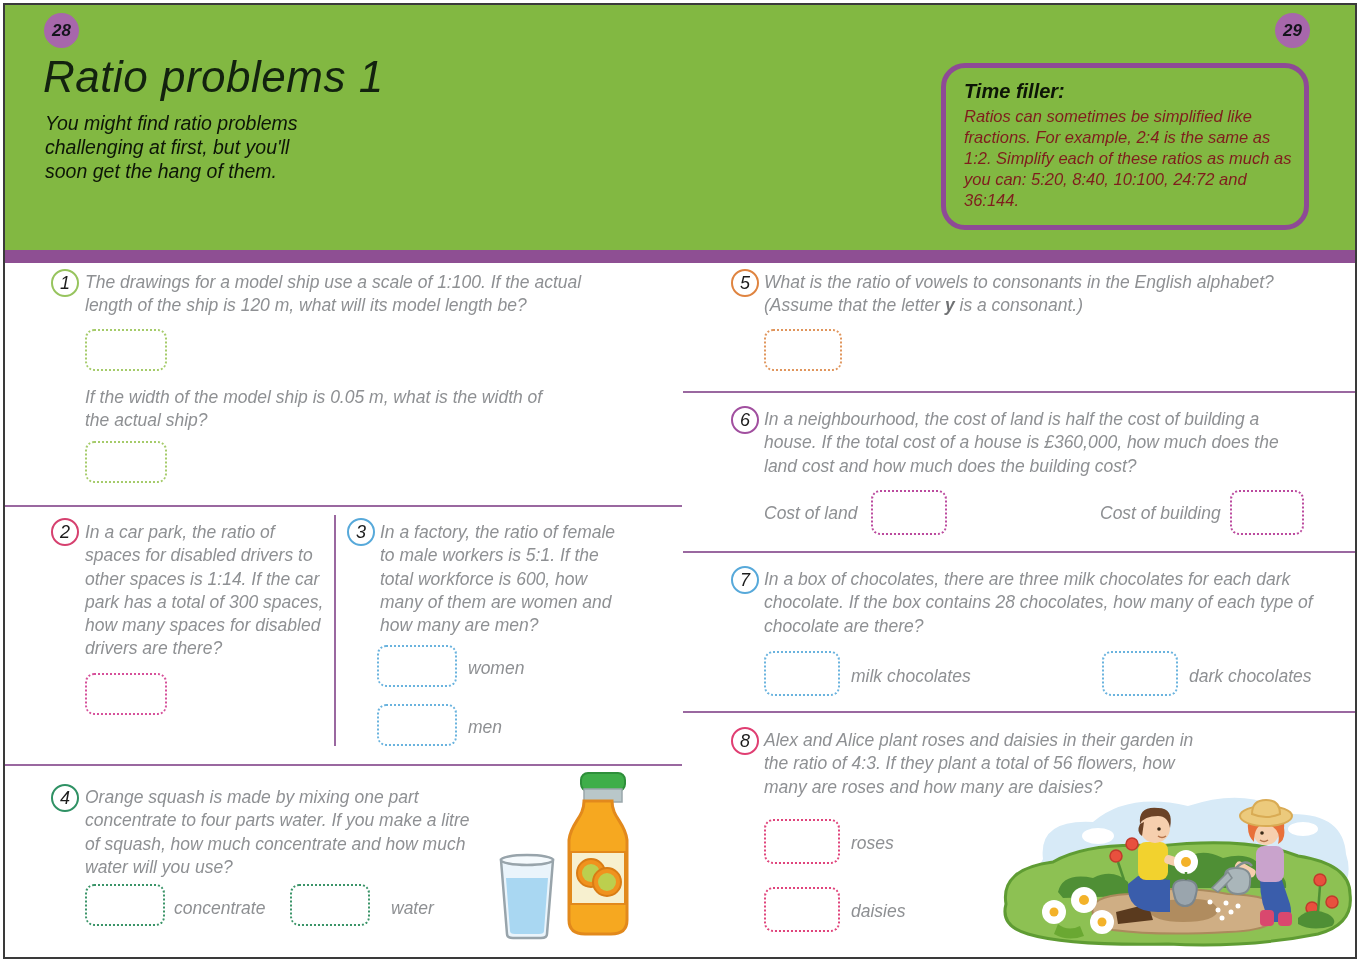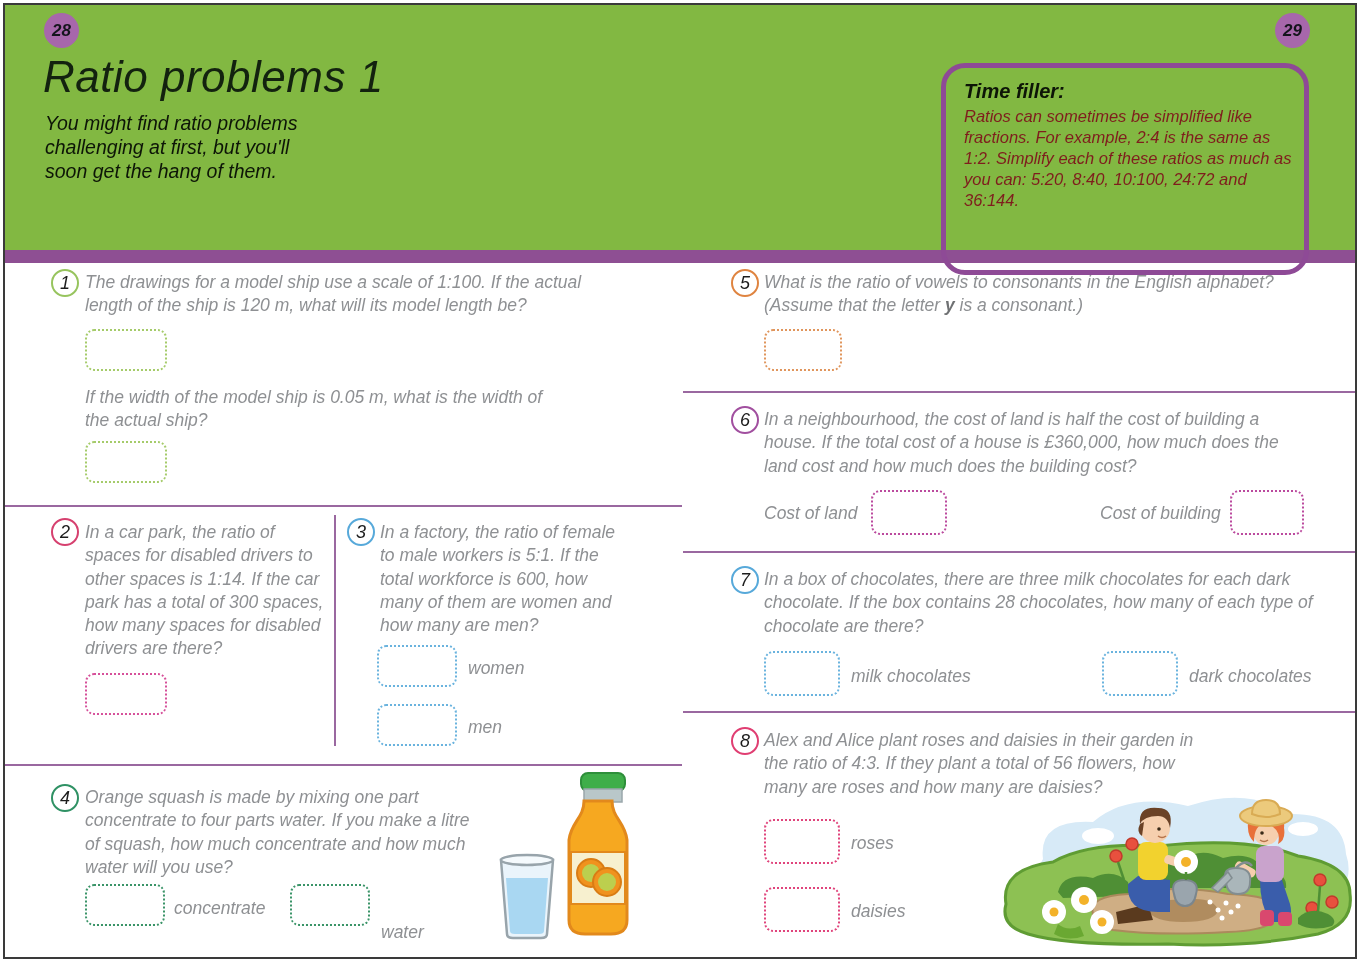--- a/index.html
+++ b/index.html
@@ -10,21 +10,21 @@
   
   .header { position:absolute; left:5px; top:5px; width:1350px; height:245px; background:#82b842; }
   .purple-strip { position:absolute; left:5px; top:250px; width:1350px; height:13px; background:#8e4f93; }
   .page-circle { position:absolute; width:35px; height:35px; border-radius:50%; background:#a767ab;
                  display:flex; align-items:center; justify-content:center;
                  font-size:17px; font-weight:bold; color:#14141c; z-index:5; }
   .pc-left { left:44px; top:13px; }
   .pc-right { left:1275px; top:13px; }
   .main-title { position:absolute; left:43px; top:52px; font-size:44px; color:#13220f; letter-spacing:0.5px; }
   .subtitle { position:absolute; left:45px; top:112px; width:265px; font-size:19.5px; line-height:1.23; color:#0d1507; }
-  .time-filler { position:absolute; left:941px; top:63px; width:368px; height:212px;
+  .time-filler { position:absolute; left:941px; top:63px; width:368px; height:167px;
                  border:5px solid #8e4a96; border-radius:24px; padding:12px 16px 10px 18px; }
   .tf-heading { font-size:20px; font-weight:bold; color:#0d1507; margin-bottom:3px; }
   .tf-body { font-size:16.5px; line-height:1.28; color:#7f1d1d; width:330px; }
 
   
   .qnum { position:absolute; width:28px; height:28px; border-radius:50%; border:2px solid;
           display:flex; align-items:center; justify-content:center; background:#fff;
           font-size:18px; color:#1c1c1c; z-index:4; }
   .qtext { position:absolute; font-size:17.5px; line-height:1.33; color:#8e9093; }
   .abox { position:absolute; border-radius:9px; background:#fff; }
@@ -91,21 +91,21 @@
   <div class="abox b-q3" style="left:377px; top:704px; width:80px; height:42px;"></div>
   <div class="alabel" style="left:468px; top:717px;">men</div>
 
   <div class="divider-h" style="left:5px; top:764px; width:677px;"></div>
 
   <div class="qnum c-q4" style="left:51px; top:784px;">4</div>
   <div class="qtext" style="left:85px; top:786px; width:390px;">Orange squash is made by mixing one part concentrate to four parts water. If you make a litre of squash, how much concentrate and how much water will you use?</div>
   <div class="abox b-q4" style="left:85px; top:884px; width:80px; height:42px;"></div>
   <div class="alabel" style="left:174px; top:898px;">concentrate</div>
   <div class="abox b-q4" style="left:290px; top:884px; width:80px; height:42px;"></div>
-  <div class="alabel" style="left:381px; top:898px;margin-top:24px;">water</div>
+  <div class="alabel" style="left:391px; top:898px;">water</div>
 
   <svg class="illus" style="left:493px; top:770px;" width="150" height="172" viewBox="0 0 150 172">
 
     <g>
       <rect x="88" y="3" width="44" height="18" rx="7" fill="#3fae49" stroke="#2e8f3a" stroke-width="2"></rect>
       <rect x="91" y="19" width="38" height="13" fill="#b9c7c9" stroke="#9aa7ab" stroke-width="1.5"></rect>
       <path d="M91 31 C 91 48 78 52 76 70 L 76 150 Q 76 164 92 164 L 118 164 Q 134 164 134 150 L 134 70 C 132 52 119 48 119 31 Z" fill="#f6a820" stroke="#e2891c" stroke-width="3"></path>
       <rect x="78" y="82" width="54" height="52" fill="#f7f0cf" stroke="#e2891c" stroke-width="2"></rect>
       <circle cx="98" cy="103" r="14" fill="#f0921e" stroke="#d97c14" stroke-width="2"></circle>
       <circle cx="98" cy="103" r="9" fill="#bccf4e"></circle>

